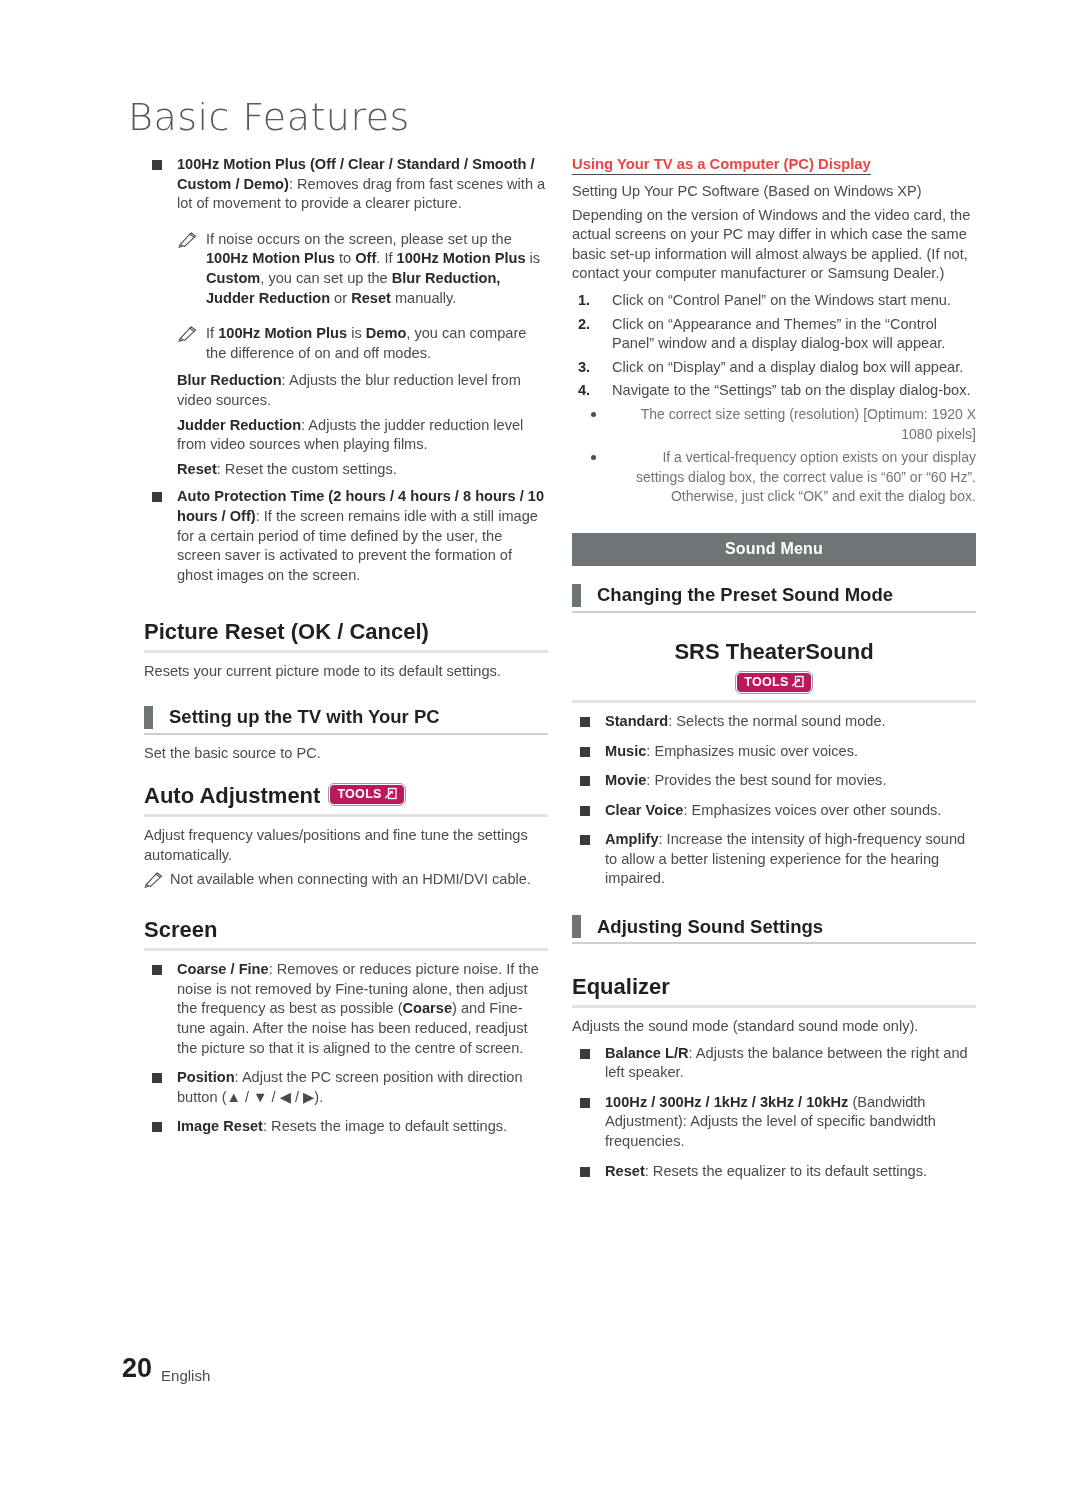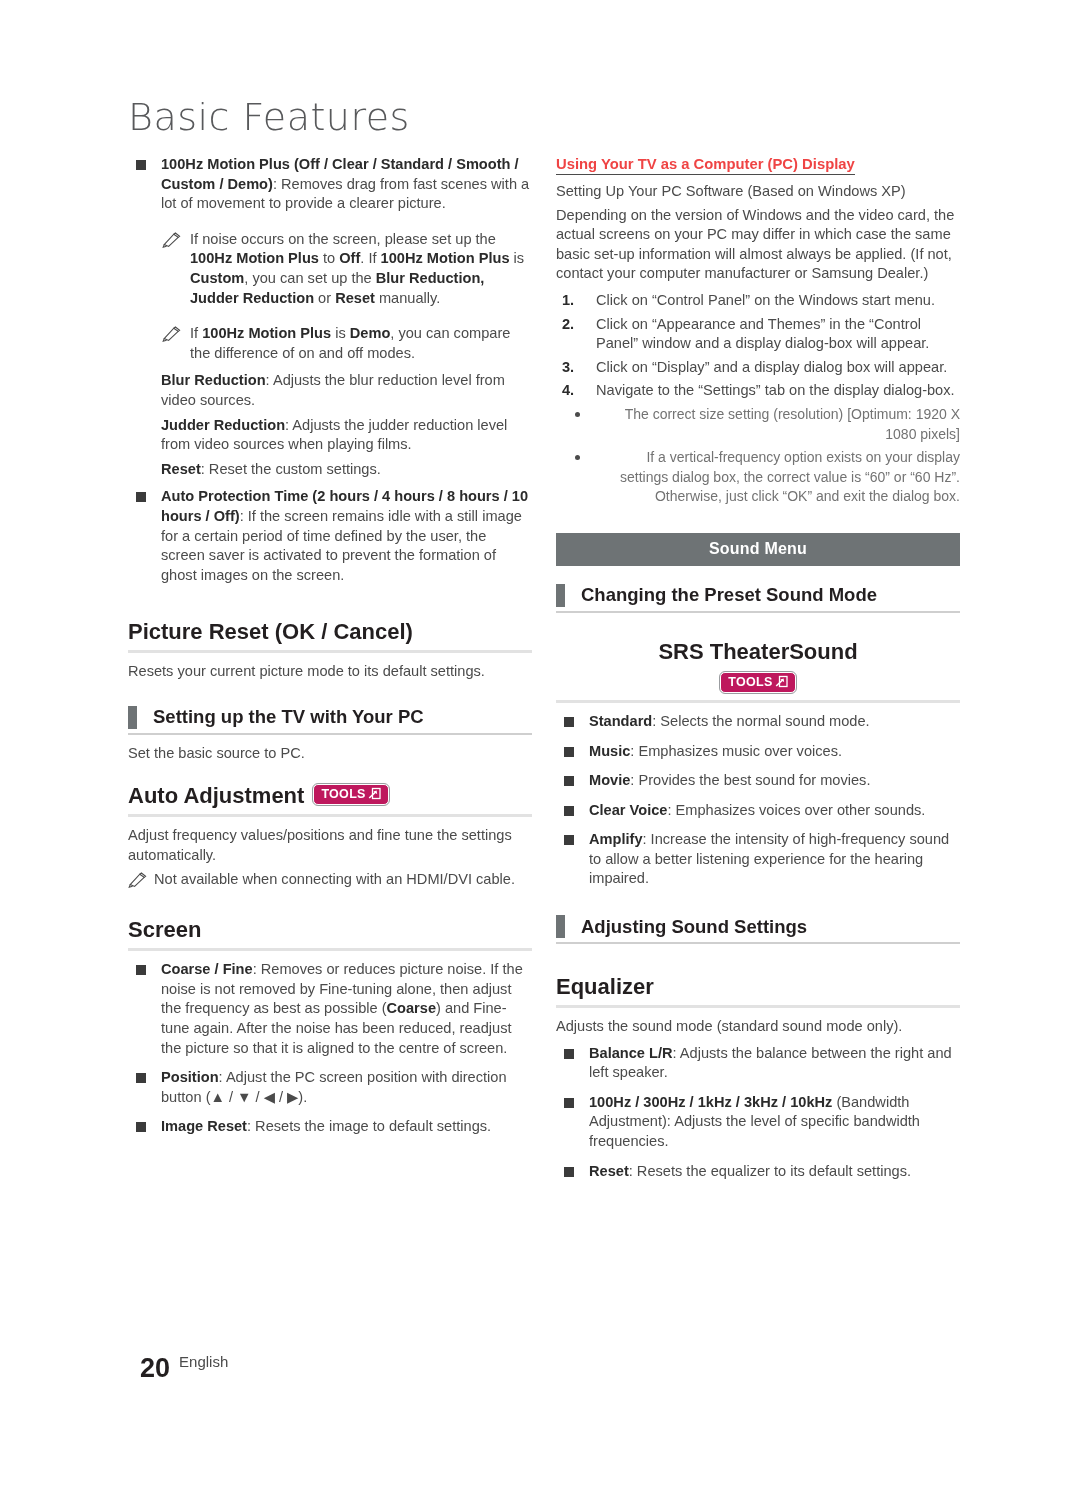--- a/index.html
+++ b/index.html
@@ -24,21 +24,21 @@
     left: 128px;
     top: 95px;
     font-size: 38px;
     font-weight: 300;
     letter-spacing: 0.5px;
     color: #58595b;
     font-family: "DejaVu Sans", sans-serif;
   }
   .columns {
     position: absolute;
-    left: 128px;
+    left: 144px;
     top: 155px;
     width: 832px;
     display: flex;
     gap: 24px;
   }
   .col { width: 404px; }
   .col-right { width: 404px; }
 
   
   .p {
@@ -215,24 +215,24 @@
     position: relative;
     top: -2px;
     border: 1.5px solid #ffffff;
     outline: 1px solid #9a9da0;
   }
   .tools-badge .tools-arrow { display: inline-block; width: 13px; height: 13px; }
 
   
   .footer {
     position: absolute;
-    left: 140px;
+    left: 122px;
     bottom: 110px;
     display: flex;
-    align-items: flex-start;
+    align-items: flex-end;
     gap: 9px;
   }
   .footer .pageno {
     font-size: 27px;
     font-weight: bold;
     color: #231f20;
   }
   .footer .lang {
     font-size: 15px;
     color: #4b4b4b;

